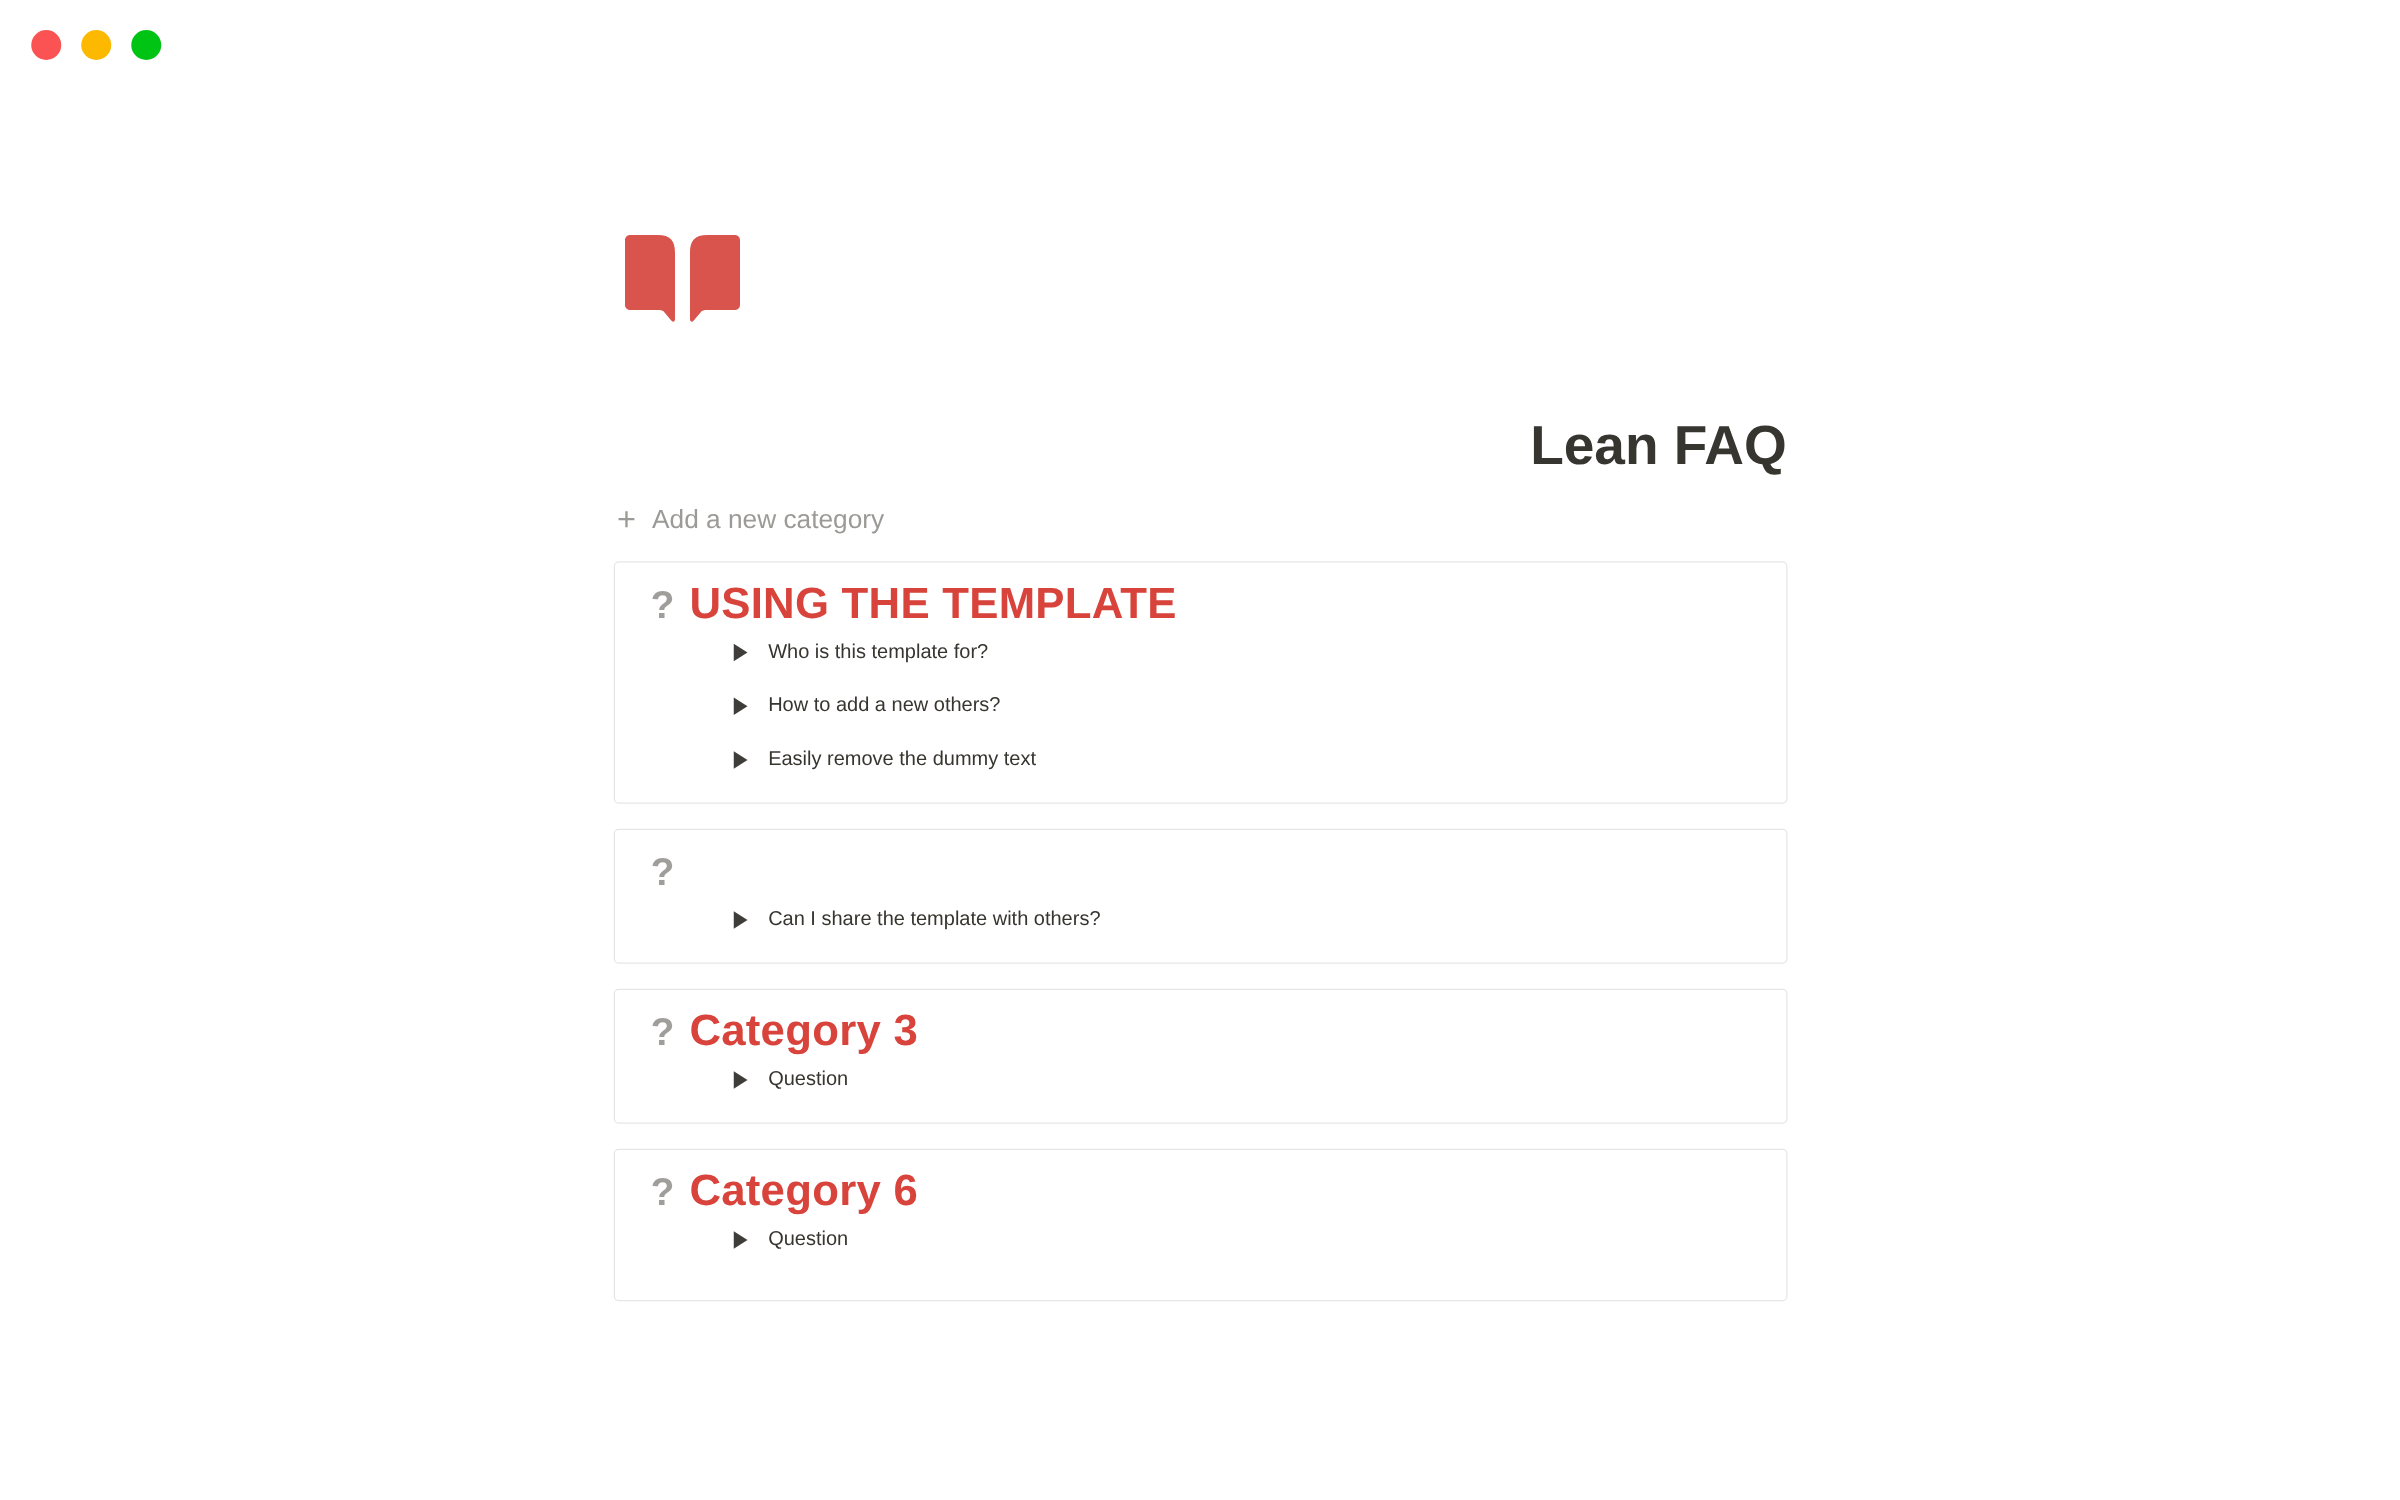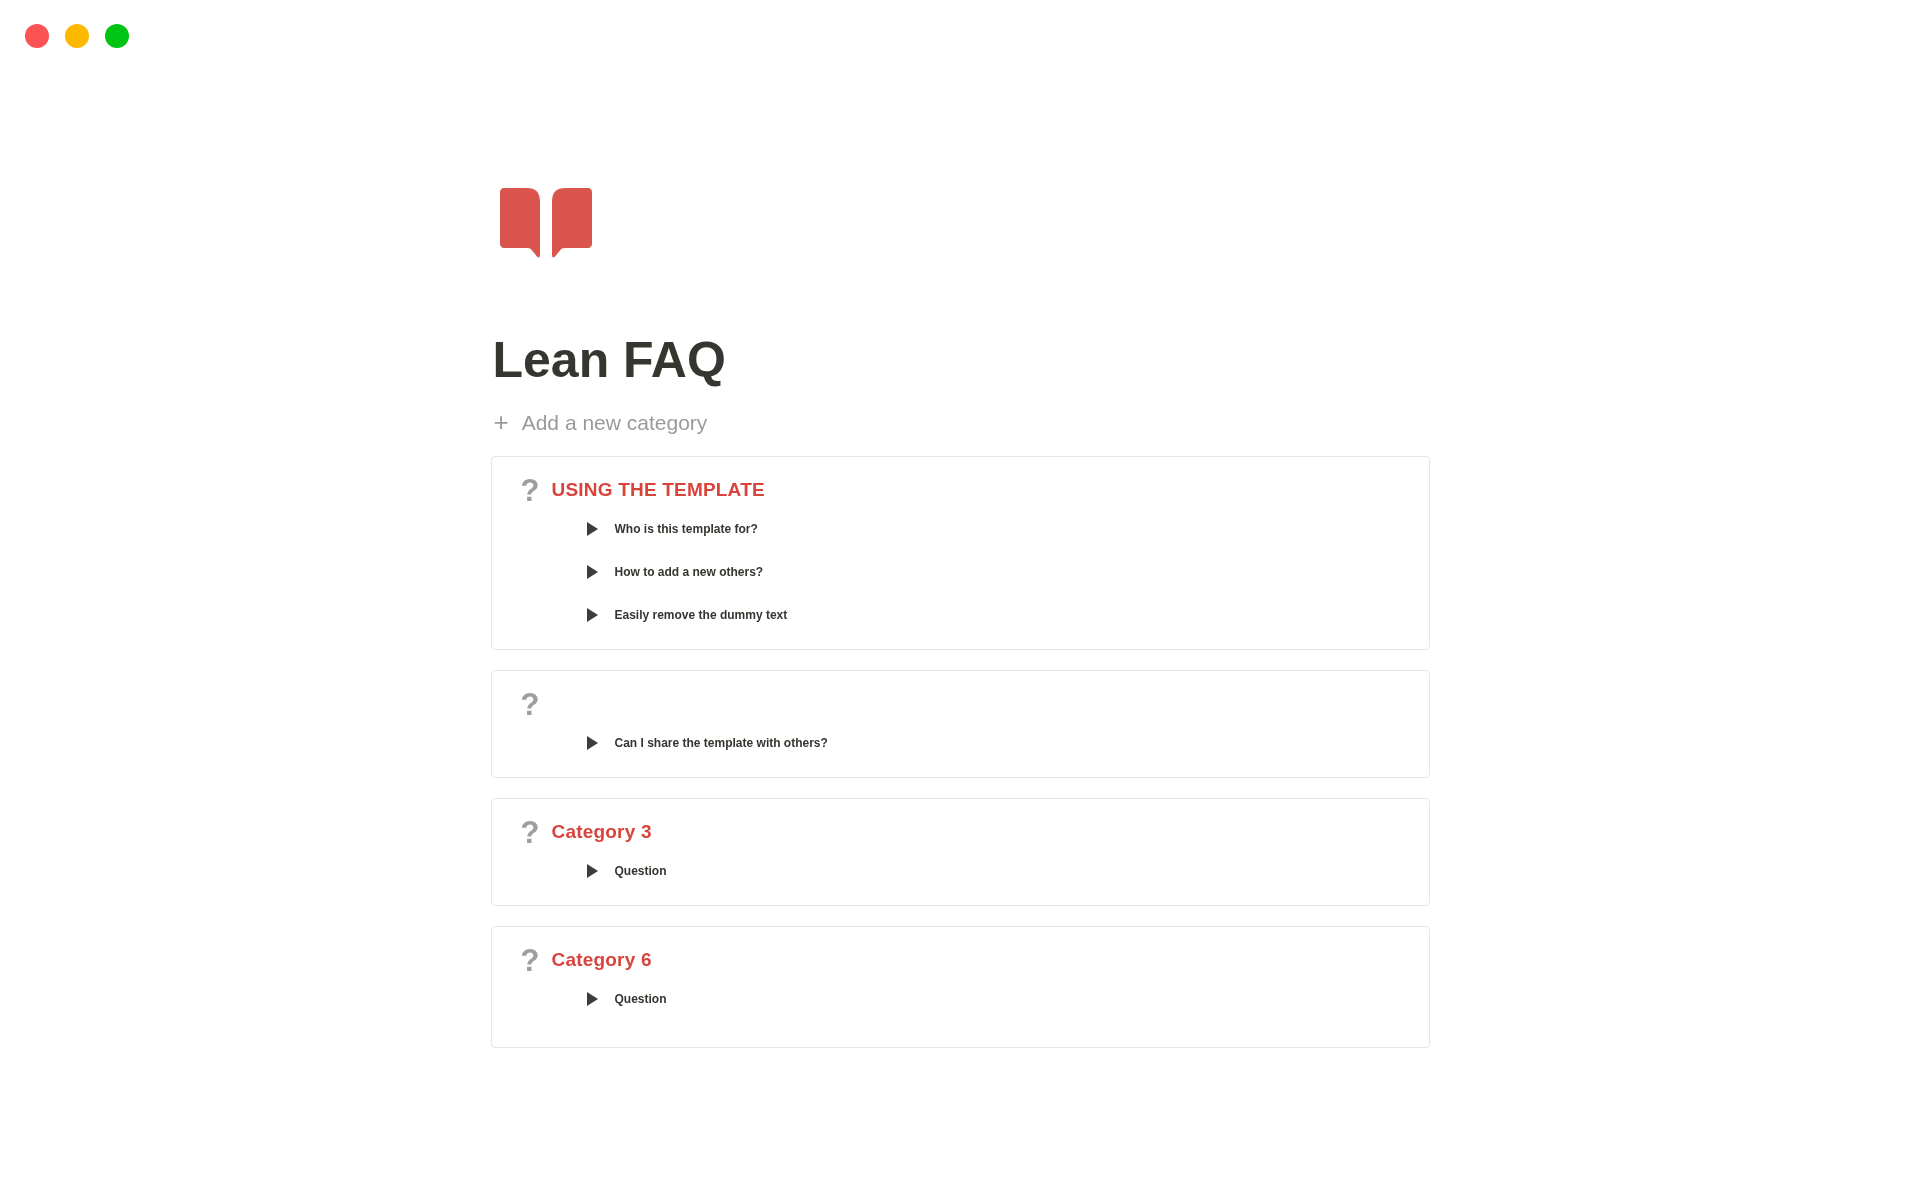--- a/index.html
+++ b/index.html
@@ -21,23 +21,24 @@
   }
   
   .traffic{position:absolute;top:24px;left:25px;display:flex;gap:16px;}
   .dot{width:24px;height:24px;border-radius:50%;}
   
   .page{width:939px;margin:0 auto;padding-top:188px;}
   .icon-wrap{margin-left:9px;width:92px;height:70px;color:var(--page-icon-color);}
   .icon-wrap svg{display:block;width:92px;height:70px;}
   .page-title{
     margin:73px 0 0 2px;
-    font-size:50px;line-height:1.16;font-weight:700;
+    font-size:44px;line-height:1.16;font-weight:700;
     color:var(--text-dark);
     letter-spacing:0;
+    text-align:right;
   }
   .add-row{
     margin:20px 0 0 3px;
     display:flex;align-items:center;gap:13px;
     height:28px;
     color:var(--muted-gray);
     font-size:21px;
     cursor:pointer;
     width:fit-content;
   }
@@ -55,34 +56,34 @@
   .card:last-child{padding-bottom:27px;}
   .card-header{height:34px;display:flex;align-items:center;}
   .q-icon{
     width:27px;text-align:center;
     font-size:31px;font-weight:700;
     color:#9F9E9B;
     margin-right:8px;
     line-height:1;
   }
   .cat-title{
-    font-size:19px;font-weight:700;
+    font-size:35px;font-weight:700;
     color:var(--accent-red);
     letter-spacing:.2px;
   }
   .row{height:43px;display:flex;align-items:center;padding-left:70px;cursor:pointer;}
   .tri{
     width:0;height:0;
     border-top:7px solid transparent;
     border-bottom:7px solid transparent;
     border-left:11px solid #3E3D39;
     margin-right:17px;
     flex:none;
   }
-  .row-text{font-size:12px;font-weight:700;color:var(--text-dark);}
+  .row-text{font-size:16px;font-weight:400;color:var(--text-dark);}
 </style>
 </head>
 <body>
 
 <div class="traffic">
   <div class="dot" style="background: rgb(251, 82, 84);"></div>
   <div class="dot" style="background: rgb(253, 184, 0);"></div>
   <div class="dot" style="background: rgb(0, 196, 20);"></div>
 </div>
 

